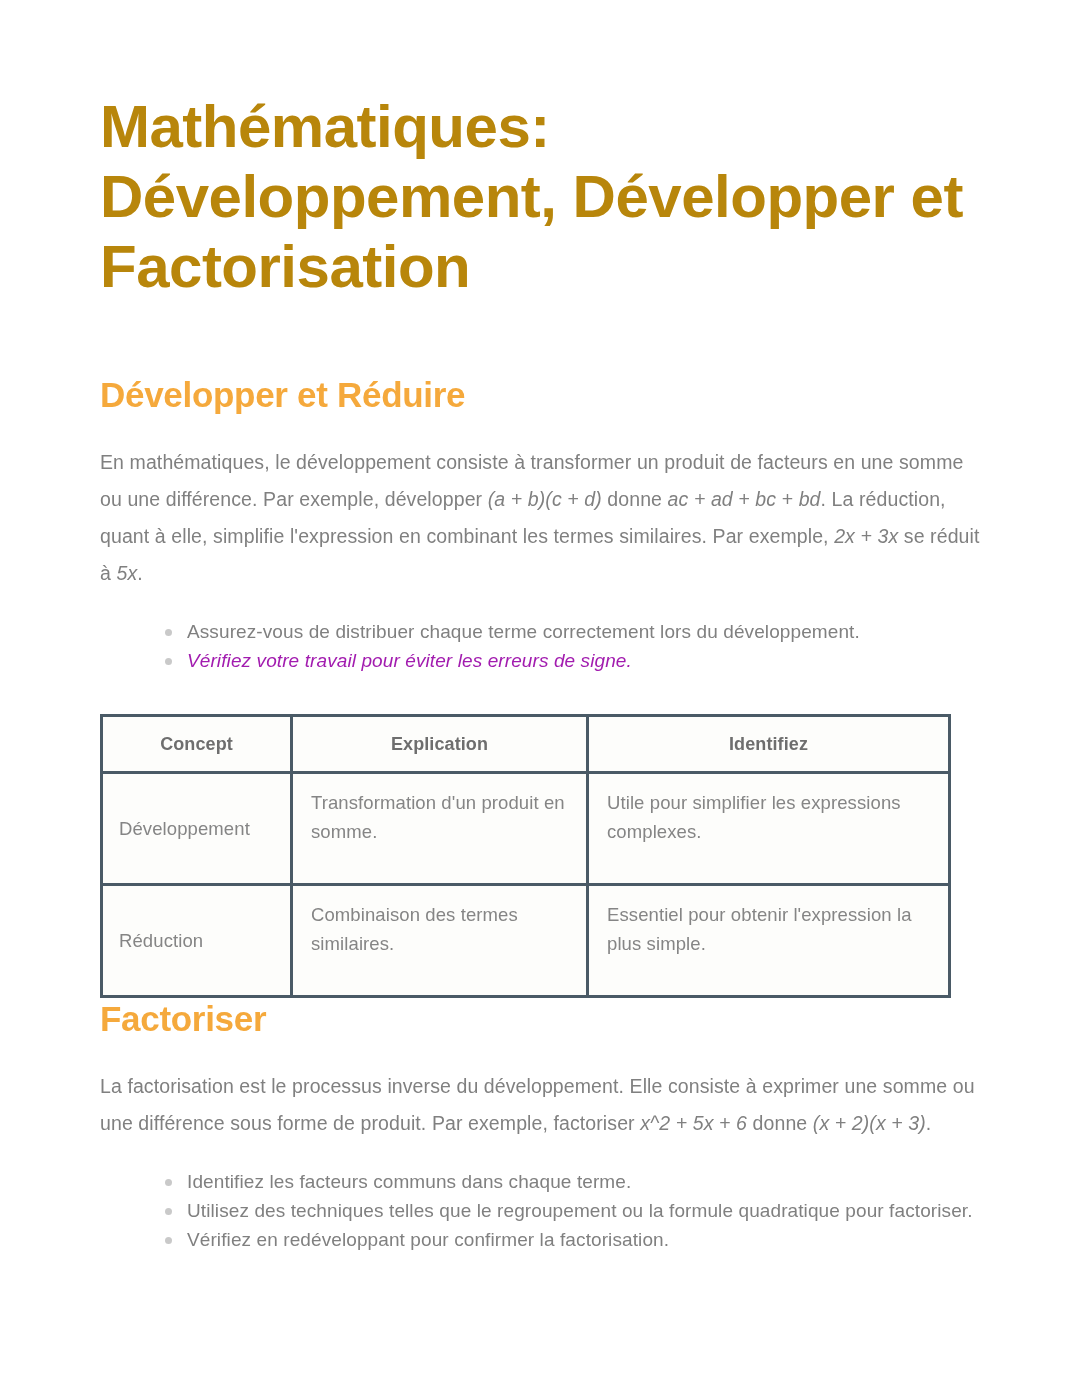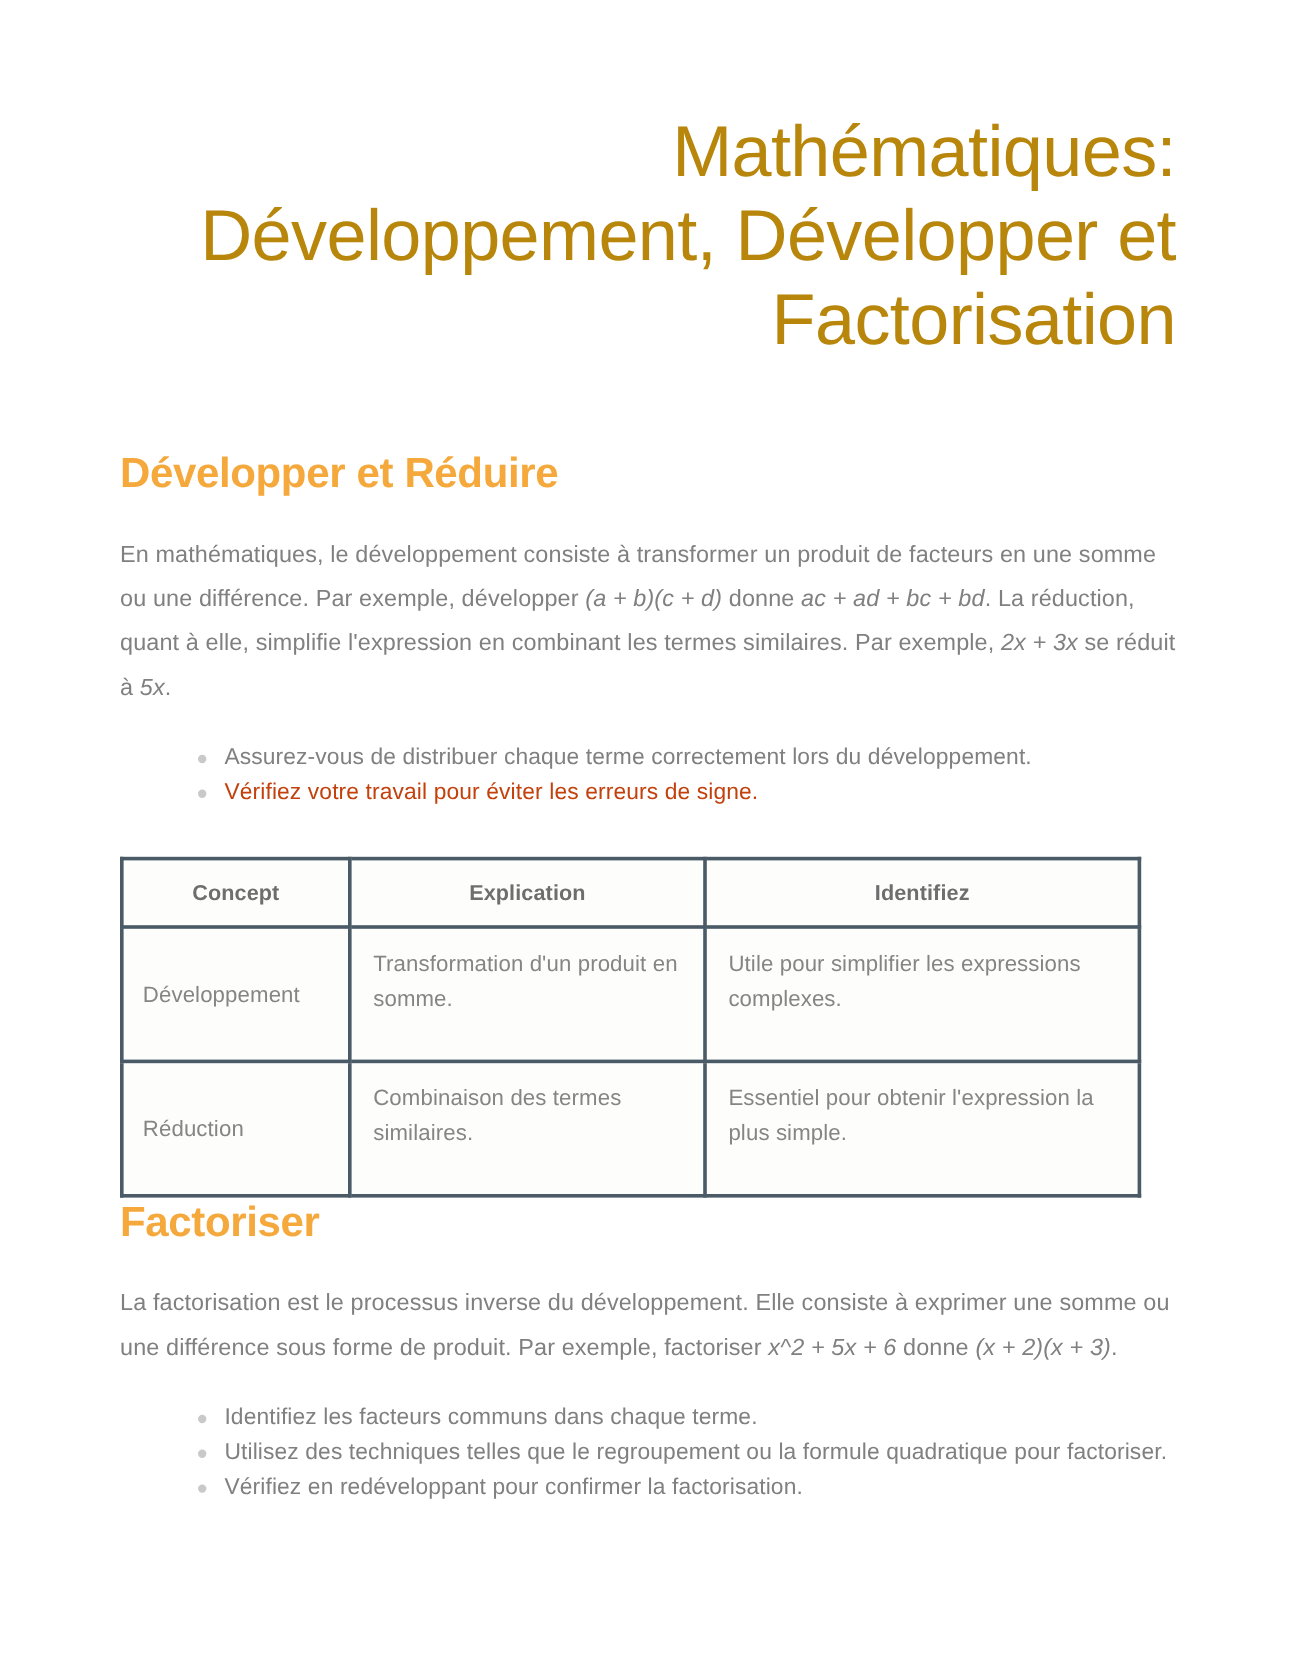--- a/index.html
+++ b/index.html
@@ -21,24 +21,24 @@
     box-sizing: border-box;
     padding: 0 100px;
     background: #ffffff;
     position: relative;
   }
 
   
   .doc-title {
     margin: 0;
     padding-top: 92px;
-    text-align: right;
+    text-align: left;
     font-size: 60px;
     line-height: 70px;
-    font-weight: 400;
+    font-weight: 700;
     letter-spacing: -0.5px;
     color: #b8860b;
   }
 
   
   .section-heading {
     margin: 0;
     font-size: 35px;
     line-height: 42px;
     font-weight: 700;
@@ -143,21 +143,21 @@
   </h1>
 
   <section class="section-1">
 
     <h2 class="section-heading" style="color: rgb(245, 169, 60);">Développer et Réduire</h2>
 
     <p class="body-text" style="color: rgb(128, 128, 128);"><span>En mathématiques, le développement consiste à transformer un produit de facteurs en une somme ou une différence. Par exemple, développer </span><em>(a + b)(c + d)</em><span> donne </span><em>ac + ad + bc + bd</em><span>. La réduction, quant à elle, simplifie l'expression en combinant les termes similaires. Par exemple, </span><em>2x + 3x</em><span> se réduit à </span><em>5x</em><span>.</span></p>
 
     <ul class="bullet-list">
       <li class="bullet-item" style="color: rgb(128, 128, 128);">Assurez-vous de distribuer chaque terme correctement lors du développement.</li>
-      <li class="bullet-item" style="color: #c2410c;">Vérifiez votre travail pour éviter les erreurs de signe.</li>
+      <li class="bullet-item" style="color: #a21caf; font-style: italic;">Vérifiez votre travail pour éviter les erreurs de signe.</li>
     </ul>
 
     <div class="table-wrap">
       <table class="data-table">
         <colgroup>
           <col class="c1">
             <col class="c2">
             <col class="c3">
         </colgroup>
         <thead>

